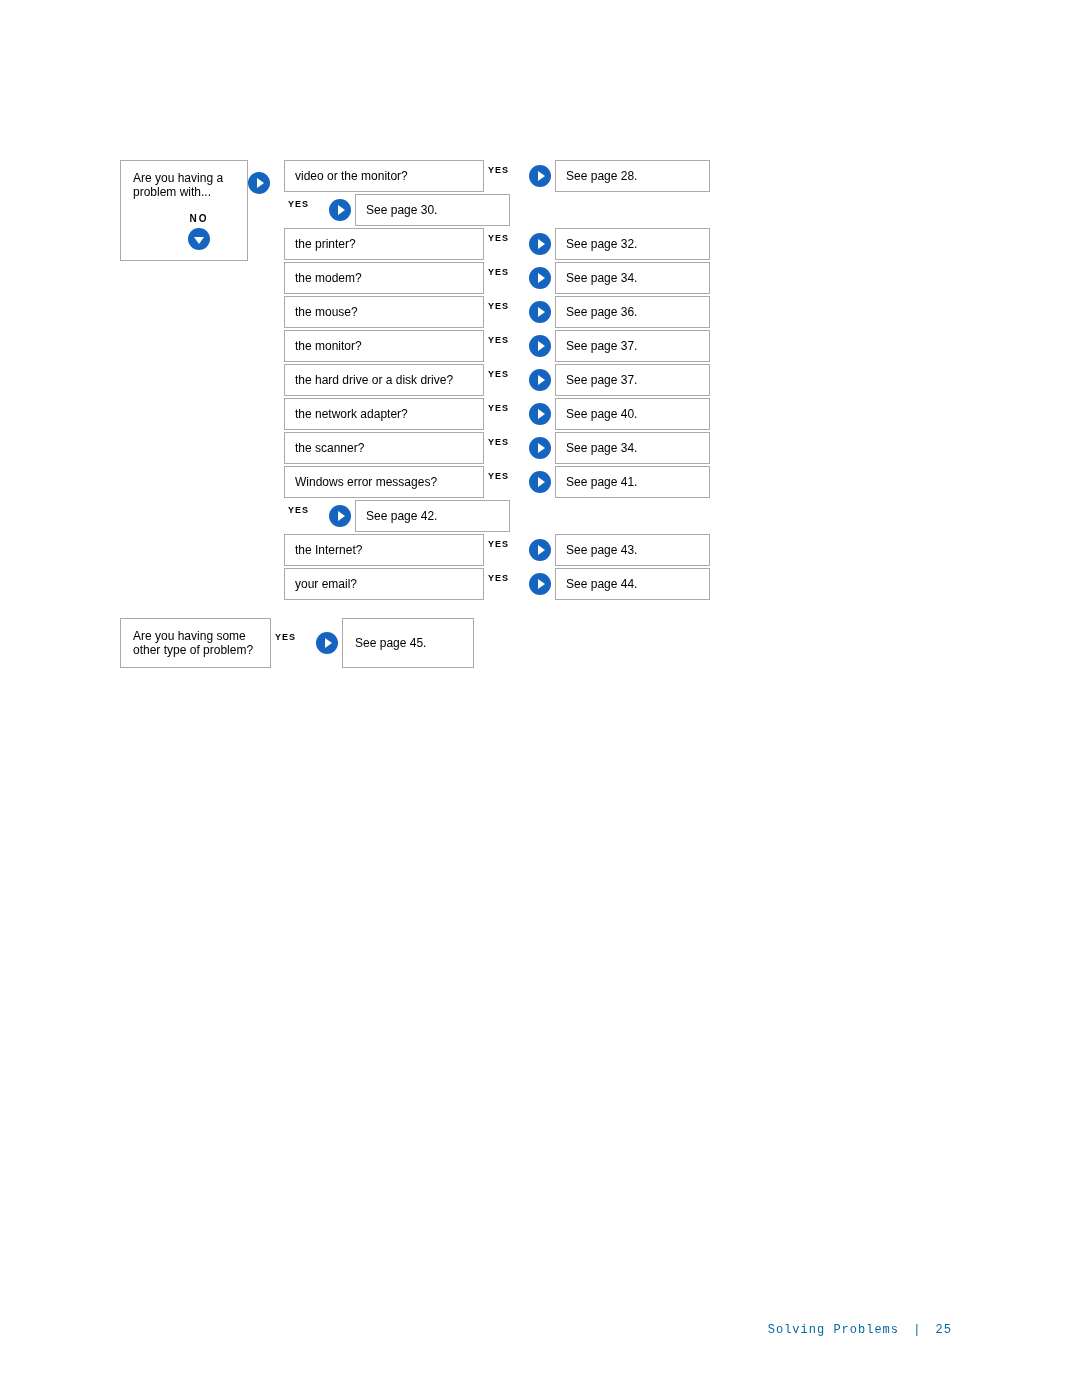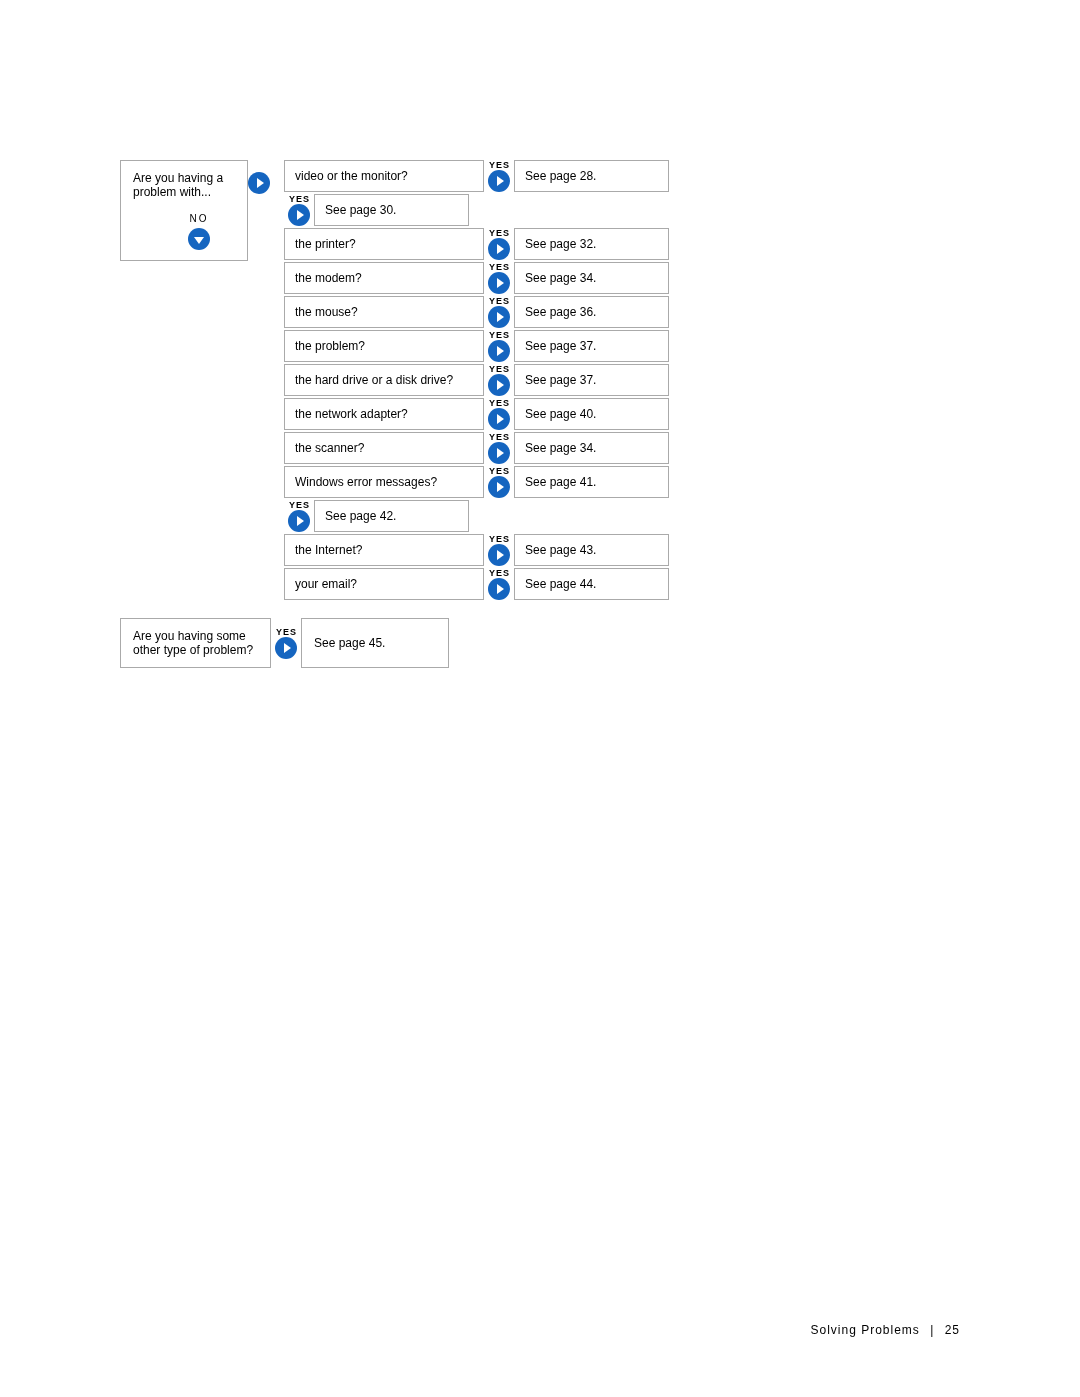--- a/index.html
+++ b/index.html
@@ -77,21 +77,21 @@
     .blue-arrow-down::after {
       content: '';
       border-top: 7px solid #fff;
       border-left: 5px solid transparent;
       border-right: 5px solid transparent;
       margin-top: 2px;
     }
 
     .no-label {
       font-size: 10px;
-      font-weight: normal;
+      font-weight: bold;
       letter-spacing: 2px;
       text-transform: uppercase;
       color: #000;
       font-family: Arial, sans-serif;
     }
 
     .no-section {
       display: flex;
       flex-direction: column;
       align-items: center;
@@ -120,24 +120,25 @@
       padding: 6px 10px;
       width: 200px;
       font-size: 12px;
       min-height: 32px;
       display: flex;
       align-items: center;
     }
 
     .yes-arrow-section {
       display: flex;
-      flex-direction: column;
-      align-items: flex-end;
+      flex-direction: row;
+      align-items: flex-start;
       justify-content: center;
       margin: 0 4px;
+      gap: 20px;
     }
 
     .yes-label {
       font-size: 9px;
       font-weight: bold;
       letter-spacing: 1px;
       color: #000;
       text-transform: uppercase;
     }
 
@@ -163,35 +164,35 @@
       border: 1px solid #aaa;
       padding: 10px 12px;
       width: 151px;
       min-height: 50px;
       font-size: 12px;
     }
 
     .bottom-result-box {
       border: 1px solid #aaa;
       padding: 10px 12px;
-      width: 148px;
+      width: 132px;
       font-size: 12px;
       min-height: 50px;
       display: flex;
       align-items: center;
     }
 
     .page-footer {
       position: absolute;
       bottom: 60px;
-      right: 120px;
+      right: 128px;
       font-size: 12px;
       letter-spacing: 1px;
-      color: #000000;
-      font-family: Liberation Sans, sans-serif;
+      color: #0369a1;
+      font-family: Liberation Mono, monospace;
     }
 
     .footer-pipe {
       margin: 0 6px;
     }
   </style>
 </head>
 <body>
 
 <div class="page-container">
@@ -245,21 +246,21 @@
         </div>
         <div class="item-row">
           <div class="item-box">the mouse?</div>
           <div class="yes-arrow-section">
             <span class="yes-label">YES</span>
             <div class="blue-arrow-right"></div>
           </div>
           <div class="result-box">See page 36.</div>
         </div>
         <div class="item-row">
-          <div class="item-box">the problem?</div>
+          <div class="item-box">the monitor?</div>
           <div class="yes-arrow-section">
             <span class="yes-label">YES</span>
             <div class="blue-arrow-right"></div>
           </div>
           <div class="result-box">See page 37.</div>
         </div>
         <div class="item-row">
           <div class="item-box">the hard drive or a disk drive?</div>
           <div class="yes-arrow-section">
             <span class="yes-label">YES</span>

